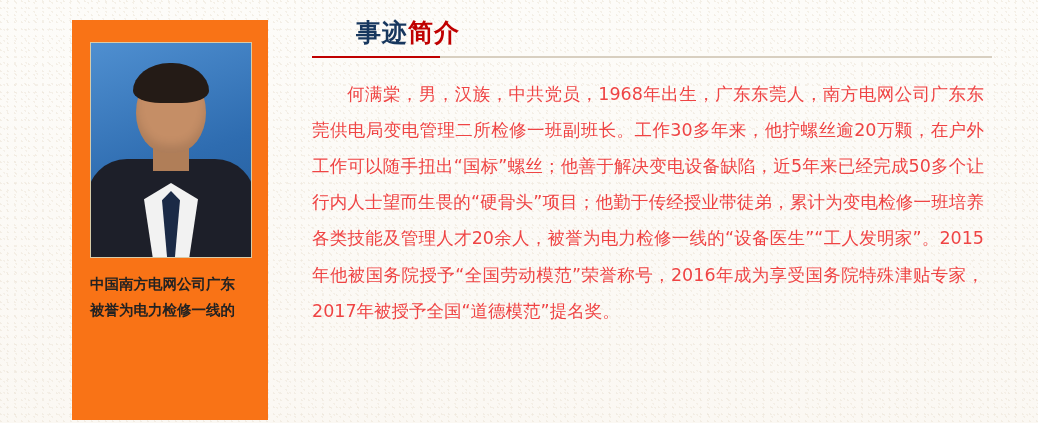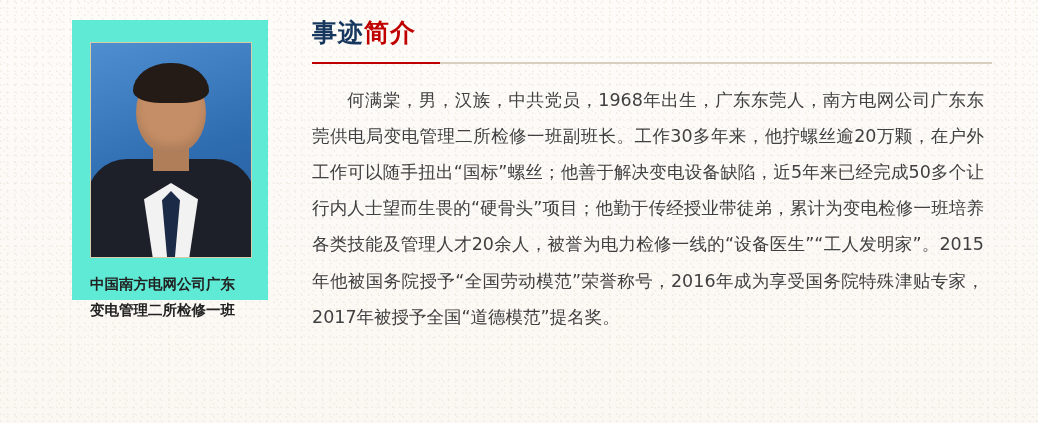--- a/index.html
+++ b/index.html
@@ -33,22 +33,22 @@
     height: 423px;
     box-sizing: border-box;
   }
 
   
   .profile-card {
     position: absolute;
     left: 72px;
     top: 20px;
     width: 196px;
-    height: 280px;
-    background: #5eead4;
+    height: 400px;
+    background: #f97316;
     box-sizing: border-box;
     padding: 22px 18px 14px 18px;
   }
   .portrait-frame {
     width: 160px;
     height: 214px;
     margin: 0 auto;
     background: #2f6fb5;
     position: relative;
     overflow: hidden;
@@ -139,21 +139,22 @@
     left: 312px;
     top: 18px;
     width: 680px;
   }
   .section-title {
     font-size: 25px;
     font-weight: bold;
     letter-spacing: 1px;
     font-family: "DejaVu Sans", sans-serif;
     line-height: 1.2;
-    padding-bottom: 14px;
+    padding-bottom: 8px;
+    margin-left: 44px;
   }
   .title-part-dark { color: #17375e; }
   .title-part-accent { color: #c00000; }
 
   .title-rule {
     width: 680px;
     height: 2px;
     background: #d8cfc0;
     margin-bottom: 14px;
   }
@@ -161,21 +162,21 @@
     content: "";
     display: block;
     width: 128px;
     height: 2px;
     background: #c00000;
   }
 
   .body-text {
     font-size: 17.5px;
     line-height: 2.07;
-    color: #404040;
+    color: #ef4444;
     text-align: justify;
     text-indent: 2em;
     font-family: "DejaVu Sans", sans-serif;
     width: 672px;
   }
 </style>
 </head>
 <body>
 
 <div class="page-bg"></div>
@@ -187,21 +188,21 @@
       <div class="photo-bg"></div>
       <div class="photo-body"></div>
       <div class="photo-shirt"></div>
       <div class="photo-tie"></div>
       <div class="photo-neck"></div>
       <div class="photo-head"></div>
       <div class="photo-hair"></div>
     </div>
     <div class="profile-caption">
       <div>中国南方电网公司广东</div>
-      <div>变电管理二所检修一班</div>
+      <div>被誉为电力检修一线的</div>
     </div>
   </div>
 
   <div class="content">
     <div class="section-title">
       <span class="title-part-dark">事迹</span><span class="title-part-accent">简介</span>
     </div>
     <div class="title-rule"></div>
     <p class="body-text">何满棠，男，汉族，中共党员，1968年出生，广东东莞人，南方电网公司广东东莞供电局变电管理二所检修一班副班长。工作30多年来，他拧螺丝逾20万颗，在户外工作可以随手扭出“国标”螺丝；他善于解决变电设备缺陷，近5年来已经完成50多个让行内人士望而生畏的“硬骨头”项目；他勤于传经授业带徒弟，累计为变电检修一班培养各类技能及管理人才20余人，被誉为电力检修一线的“设备医生”“工人发明家”。2015年他被国务院授予“全国劳动模范”荣誉称号，2016年成为享受国务院特殊津贴专家，2017年被授予全国“道德模范”提名奖。</p>
   </div>

